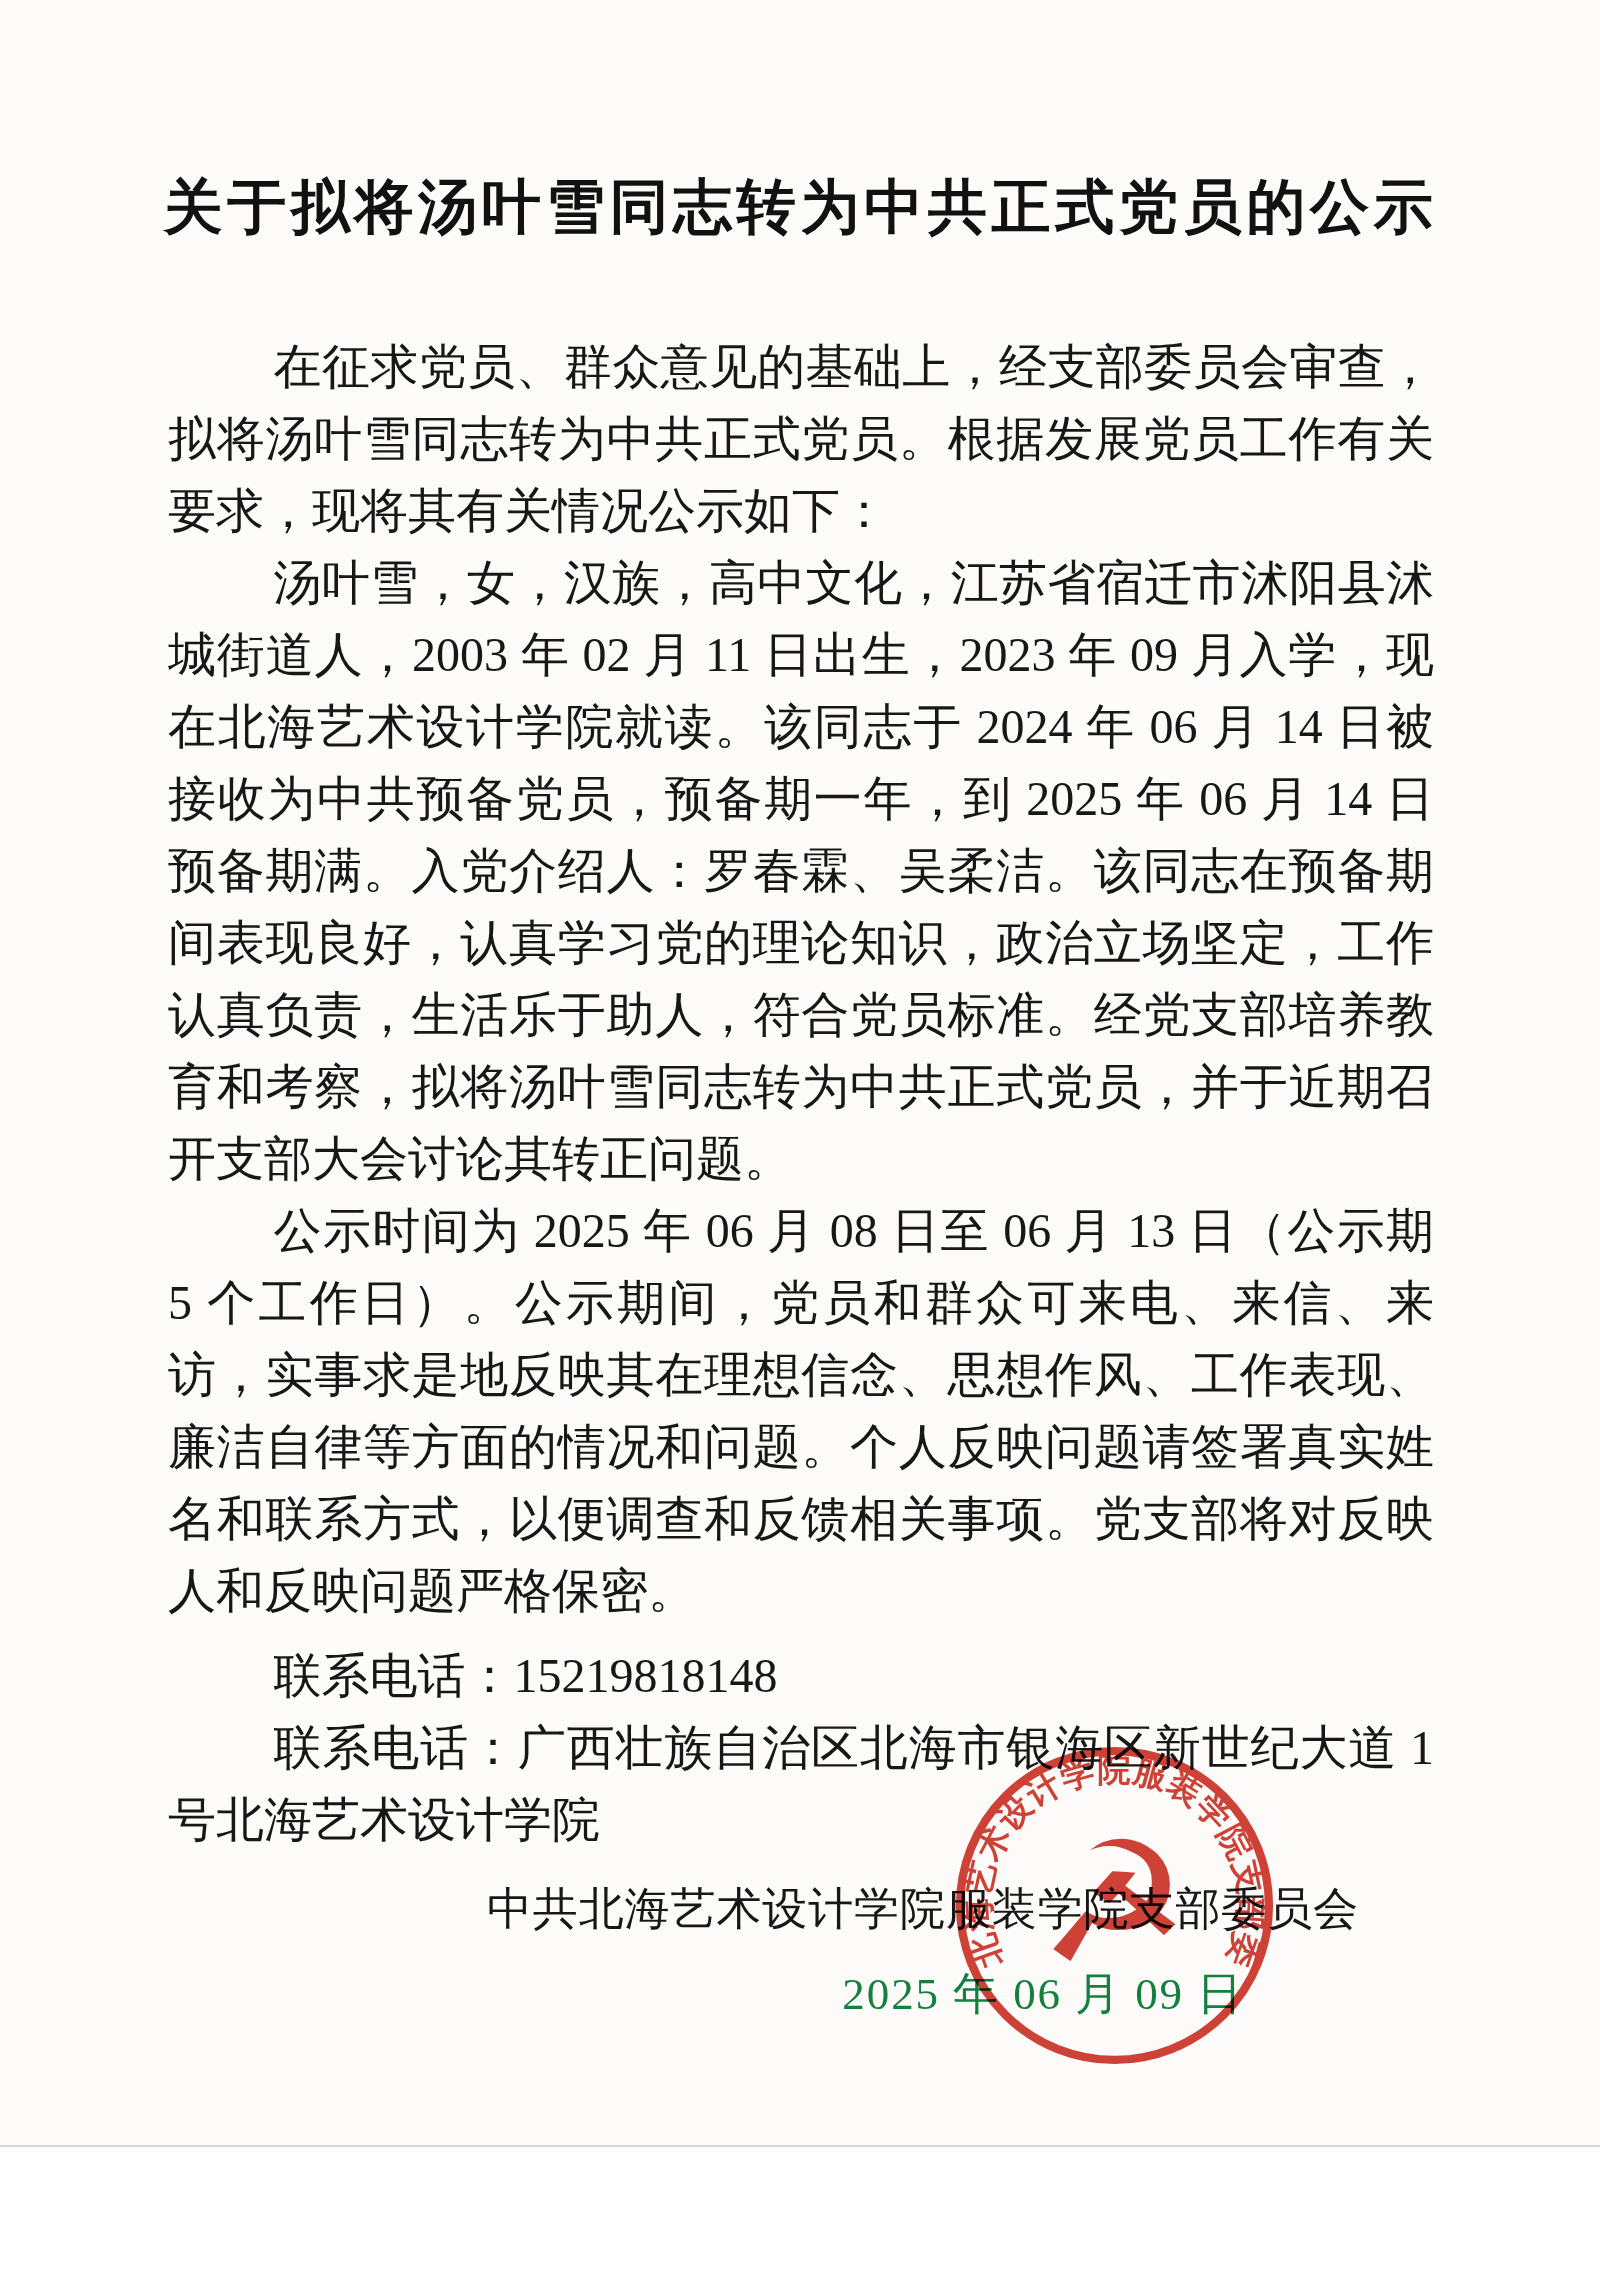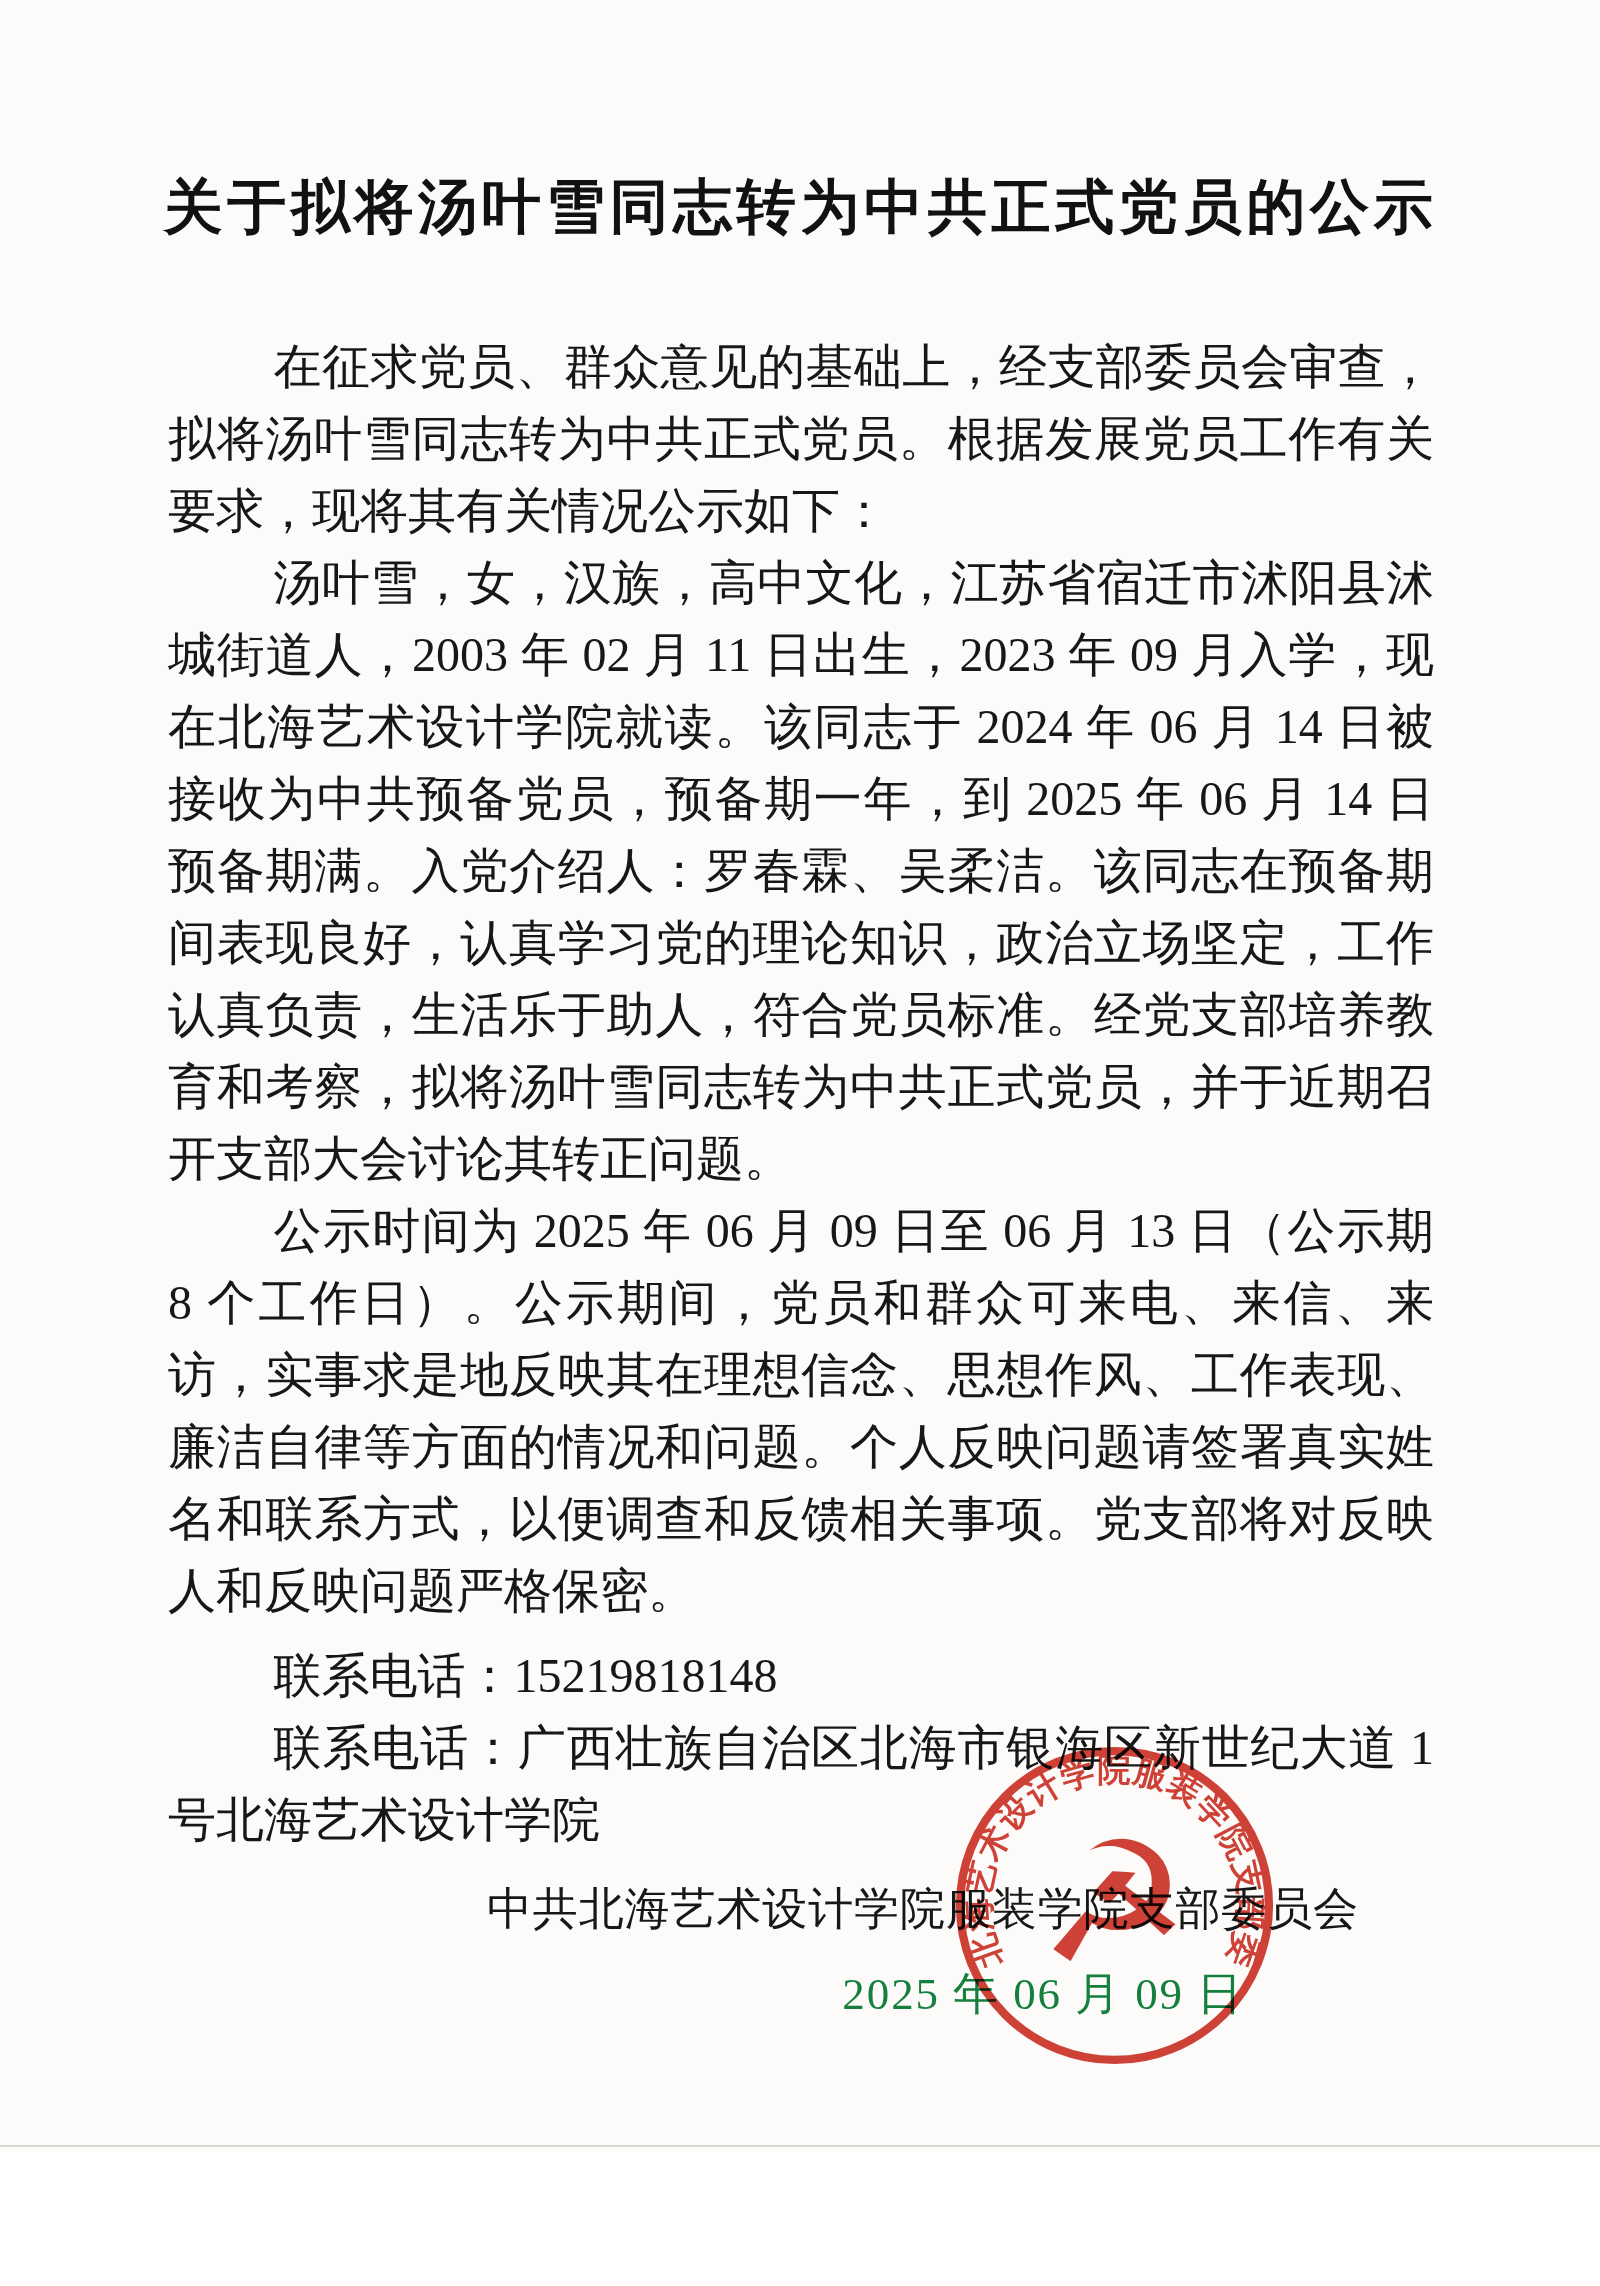--- a/index.html
+++ b/index.html
@@ -97,21 +97,21 @@
 </head>
 <body>
 
 <div class="page">
 
   <h1 class="title">关于拟将汤叶雪同志转为中共正式党员的公示</h1>
 
   <div class="body-block">
     <p>在征求党员、群众意见的基础上，经支部委员会审查，拟将汤叶雪同志转为中共正式党员。根据发展党员工作有关要求，现将其有关情况公示如下：</p>
     <p>汤叶雪，女，汉族，高中文化，江苏省宿迁市沭阳县沭城街道人，2003 年 02 月 11 日出生，2023 年 09 月入学，现在北海艺术设计学院就读。该同志于 2024 年 06 月 14 日被接收为中共预备党员，预备期一年，到 2025 年 06 月 14 日预备期满。入党介绍人：罗春霖、吴柔洁。该同志在预备期间表现良好，认真学习党的理论知识，政治立场坚定，工作认真负责，生活乐于助人，符合党员标准。经党支部培养教育和考察，拟将汤叶雪同志转为中共正式党员，并于近期召开支部大会讨论其转正问题。</p>
-    <p>公示时间为 2025 年 06 月 09 日至 06 月 13 日（公示期 8 个工作日）。公示期间，党员和群众可来电、来信、来访，实事求是地反映其在理想信念、思想作风、工作表现、廉洁自律等方面的情况和问题。个人反映问题请签署真实姓名和联系方式，以便调查和反馈相关事项。党支部将对反映人和反映问题严格保密。</p>
+    <p>公示时间为 2025 年 06 月 08 日至 06 月 13 日（公示期 5 个工作日）。公示期间，党员和群众可来电、来信、来访，实事求是地反映其在理想信念、思想作风、工作表现、廉洁自律等方面的情况和问题。个人反映问题请签署真实姓名和联系方式，以便调查和反馈相关事项。党支部将对反映人和反映问题严格保密。</p>
     <p class="gap-before"><span>联系电话：</span><span>15219818148</span></p>
     <p><span>联系电话：</span><span>广西壮族自治区北海市银海区新世纪大道 1 号北海艺术设计学院</span></p>
   </div>
 
   <div class="signature-line">中共北海艺术设计学院服装学院支部委员会</div>
 
   <div class="date-line">2025 年 06 月 09 日</div>
 
   <svg class="stamp" viewBox="0 0 360 360">
     <circle cx="180" cy="180" r="168" fill="none" stroke="#cd3227" stroke-width="9"></circle>

